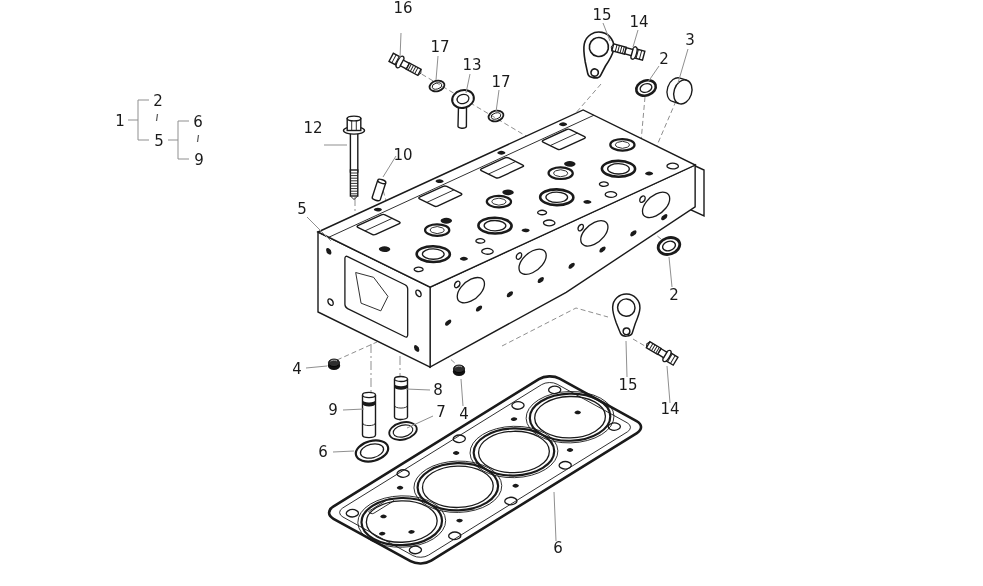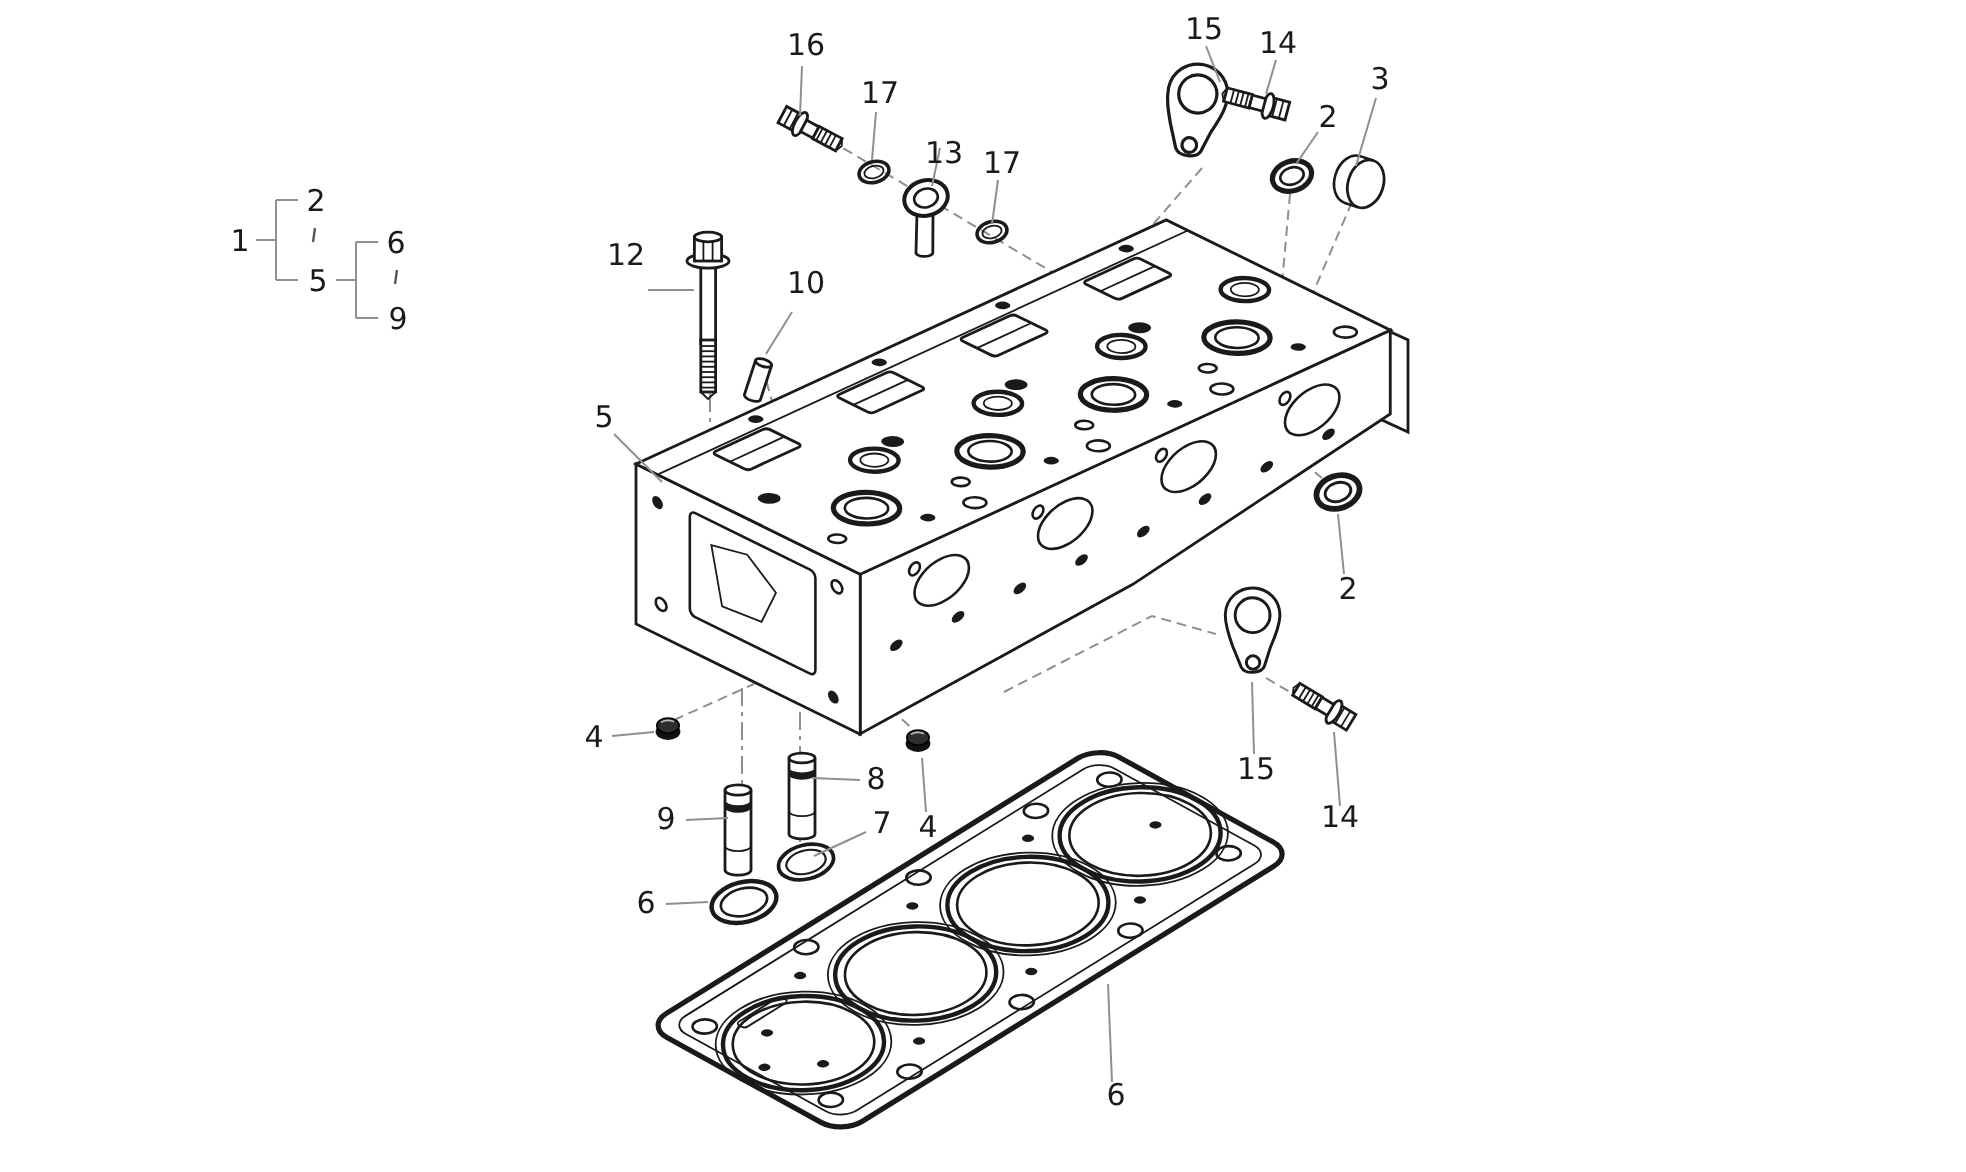--- a/index.html
+++ b/index.html
@@ -286,30 +286,30 @@
     <line x1="138" y1="140" x2="149" y2="140" class="leader"></line>
     <line x1="168" y1="140" x2="178" y2="140" class="leader"></line>
     <line x1="178" y1="121" x2="178" y2="159" class="leader"></line>
     <line x1="178" y1="121" x2="189" y2="121" class="leader"></line>
     <line x1="178" y1="159" x2="189" y2="159" class="leader"></line>
     <line x1="157.5" y1="114" x2="156.5" y2="121" stroke="#555" stroke-width="1.2"></line>
     <line x1="198.5" y1="135" x2="197.5" y2="142" stroke="#555" stroke-width="1.2"></line>
   </g>
 </svg>
 
-<span class="callout" style="left:403px;top:23px">16</span>
+<span class="callout" style="left:403px;top:8px">16</span>
 <span class="callout" style="left:440px;top:47px">17</span>
-<span class="callout" style="left:472px;top:77px">13</span>
+<span class="callout" style="left:472px;top:65px">13</span>
 <span class="callout" style="left:501px;top:82px">17</span>
 <span class="callout" style="left:602px;top:15px">15</span>
 <span class="callout" style="left:639px;top:22px">14</span>
 <span class="callout" style="left:690px;top:40px">3</span>
 <span class="callout" style="left:664px;top:59px">2</span>
 <span class="callout" style="left:313px;top:128px">12</span>
-<span class="callout" style="left:403px;top:142px">10</span>
+<span class="callout" style="left:403px;top:155px">10</span>
 <span class="callout" style="left:302px;top:209px">5</span>
 <span class="callout" style="left:297px;top:369px">4</span>
 <span class="callout" style="left:333px;top:410px">9</span>
 <span class="callout" style="left:438px;top:390px">8</span>
 <span class="callout" style="left:441px;top:412px">7</span>
 <span class="callout" style="left:323px;top:452px">6</span>
 <span class="callout" style="left:464px;top:414px">4</span>
 <span class="callout" style="left:674px;top:295px">2</span>
 <span class="callout" style="left:628px;top:385px">15</span>
 <span class="callout" style="left:670px;top:409px">14</span>

